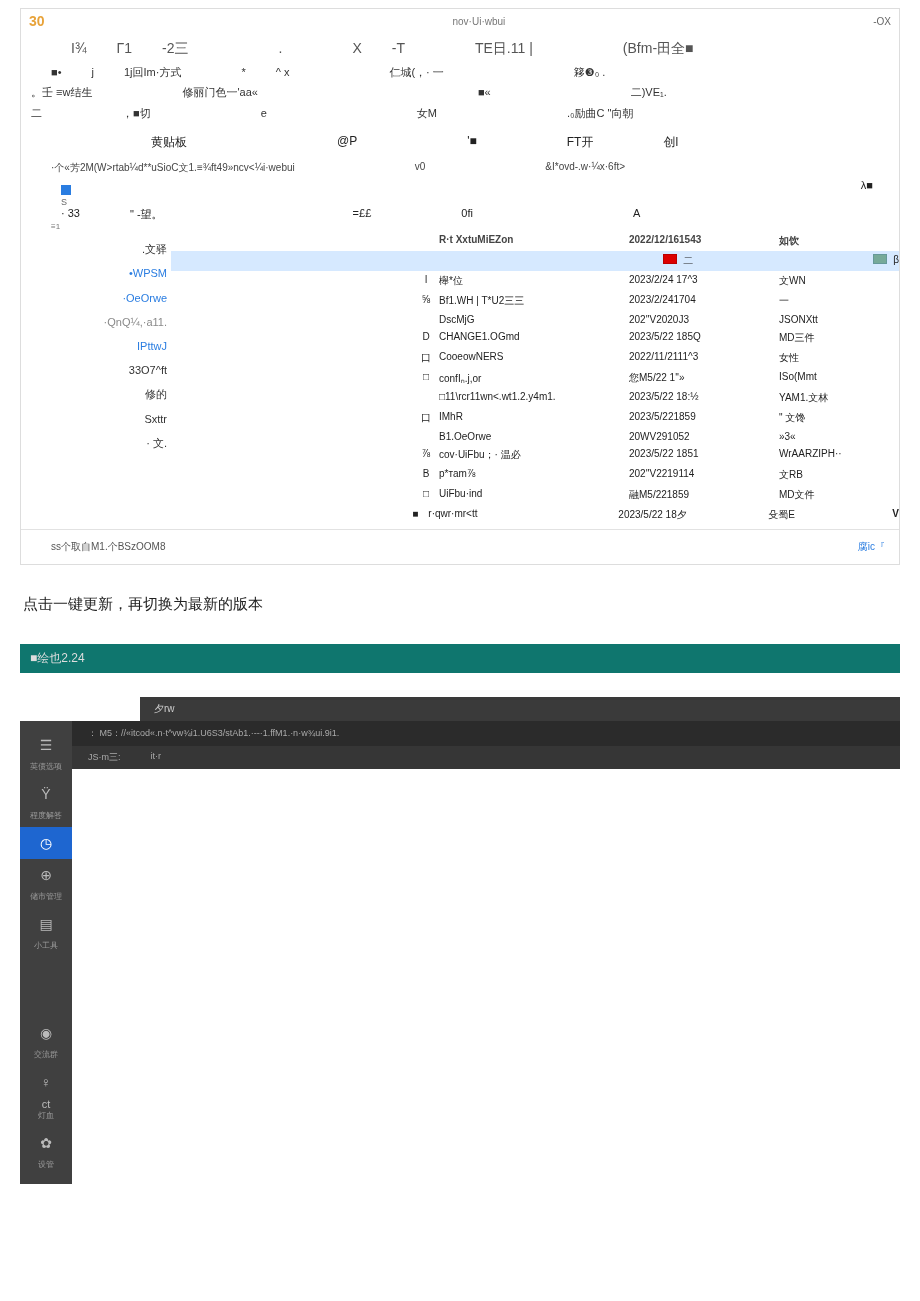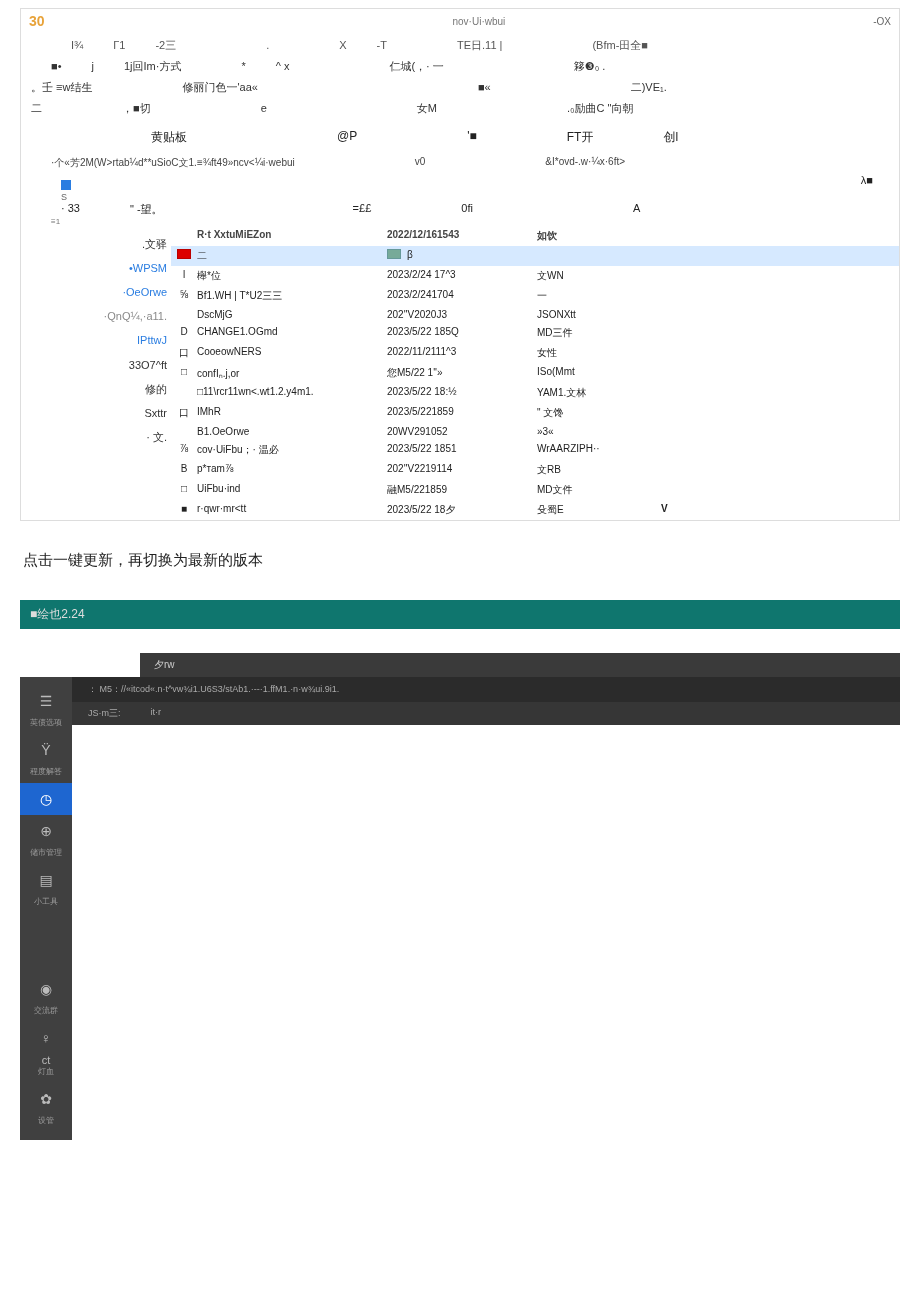--- a/index.html
+++ b/index.html
@@ -13,36 +13,36 @@
   .titlebar .wctl { color: #666; }
   
   .tabbar { display: flex; align-items: center; gap: 20px; padding: 0 0 4px 0; }
   .tabbar .tab-active { background: #1e66d0; color: #fff; padding: 3px 14px; font-size: 13px; }
   .tabbar .tab-txt { font-size: 13px; color: #333; }
   .tabbar .refresh { color: #1e66d0; font-size: 12px; margin-left: auto; margin-right: 6px; }
   
   .toolbar-rows { padding: 2px 10px 4px 10px; font-size: 11px; line-height: 1.9; color: #333; }
   .toolbar-rows .row { display: flex; gap: 30px; }
   .toolbar-rows .cell { flex: 0 0 auto; }
-  .toolbar-rows .row1 { font-size: 11px; color: #555; }
+  .toolbar-rows .row1 { font-size: 14px; color: #555; }
   
   .quickaccess { display: flex; gap: 40px; padding: 6px 60px; font-size: 12px; }
   
   .pathbar { padding: 4px 30px; font-size: 10px; color: #444; display: flex; gap: 120px; }
   
   .blue-sq { width: 10px; height: 10px; background: #2a7de1; display: inline-block; margin: 6px 0 0 40px; }
   
   .file-area { display: flex; }
   .sidebar { width: 150px; padding: 6px 4px 6px 30px; font-size: 11px; line-height: 2.2; }
   .sidebar .item { color: #333; text-align: right; }
   .sidebar .item.blue { color: #2a7de1; }
   .sidebar .item.gray { color: #8a8a8a; }
   
   .filetable { flex: 1; font-size: 10px; }
-  .filetable .frow { display: flex; padding: 3px 0; }
+  .filetable .frow { display: flex; padding: 3px 0; justify-content: flex-end; }
   .filetable .frow.hdr { font-weight: 600; color: #444; }
   .filetable .frow.sel { background: #d6e9ff; }
   .filetable .ficon { width: 26px; text-align: center; }
   .filetable .fname { width: 190px; overflow: hidden; white-space: nowrap; }
   .filetable .fdate { width: 150px; }
   .filetable .ftype { width: 120px; }
   .flag-cn { display: inline-block; width: 14px; height: 10px; background: #d00; border: 1px solid #b00; position: relative; }
   .flag-g { display: inline-block; width: 14px; height: 10px; background: #7a9; border: 1px solid #699; }
   
   .statusbar { display: flex; justify-content: space-between; padding: 10px 14px 10px 30px; font-size: 10px; color: #555; border-top: 1px solid #e2e2e2; margin-top: 4px; }
@@ -249,20 +249,24 @@
       <div class="frow">
           <span class="ficon">■</span>
           <span class="fname">r·qwr·mr&lt;tt</span>
           <span class="fdate">2023/5/22   18夕</span>
           <span class="ftype">殳蜀E</span>
           <span style="margin-left:4px;font-weight:700">V</span>
         </div>
     </div>
   </div>
 
+  <div class="statusbar">
+    <span>ss个取自M1.个BSzOOM8</span>
+    <span class="sr">腐ic『</span>
+  </div>
 </div>
 
 <div class="instr">点击一键更新，再切换为最新的版本</div>
 
 <div class="window2">
   <div class="w2-title">■绘也2.24</div>
   <div class="w2-space"></div>
   <div class="w2-sub">夕rw</div>
 
   <div class="w2-body">

